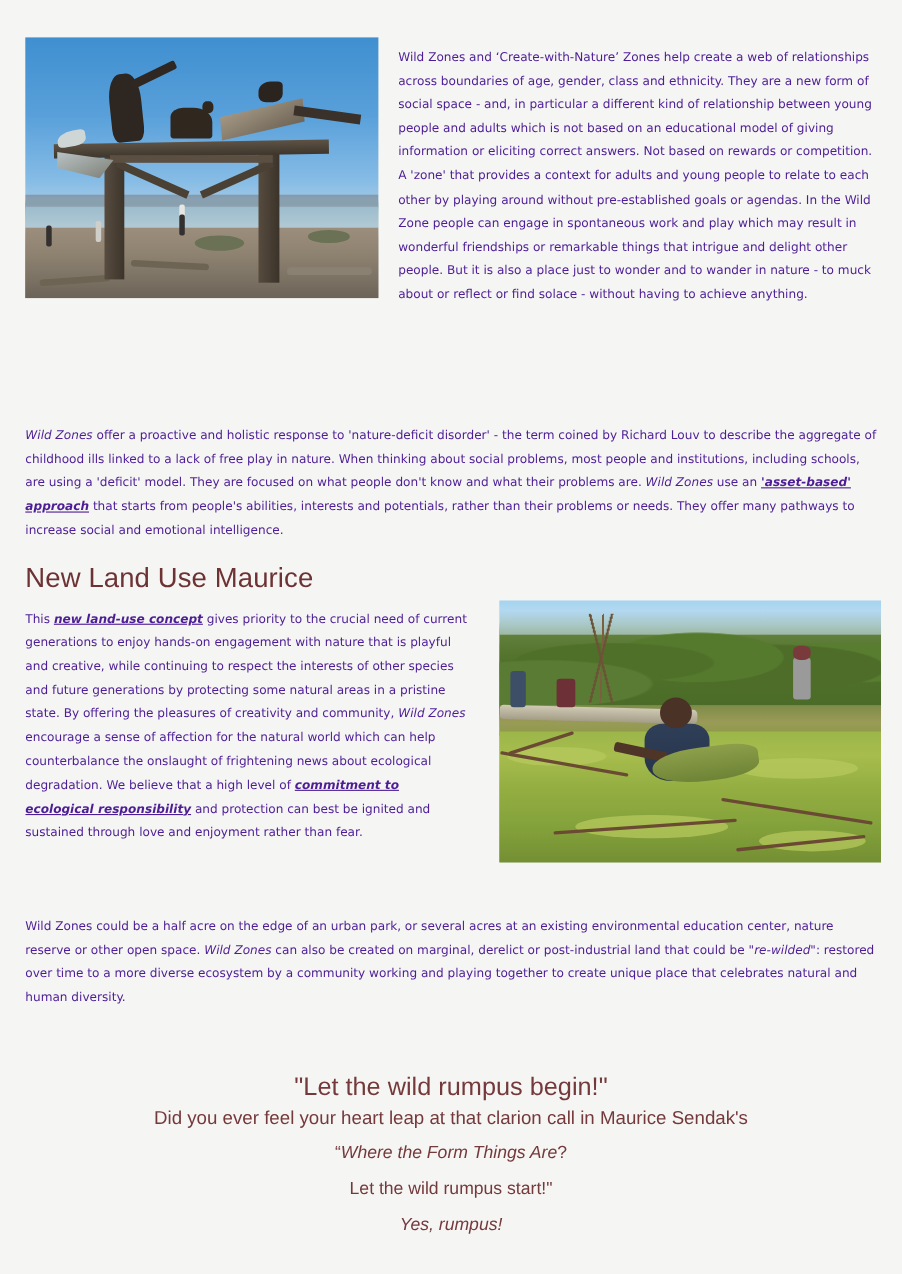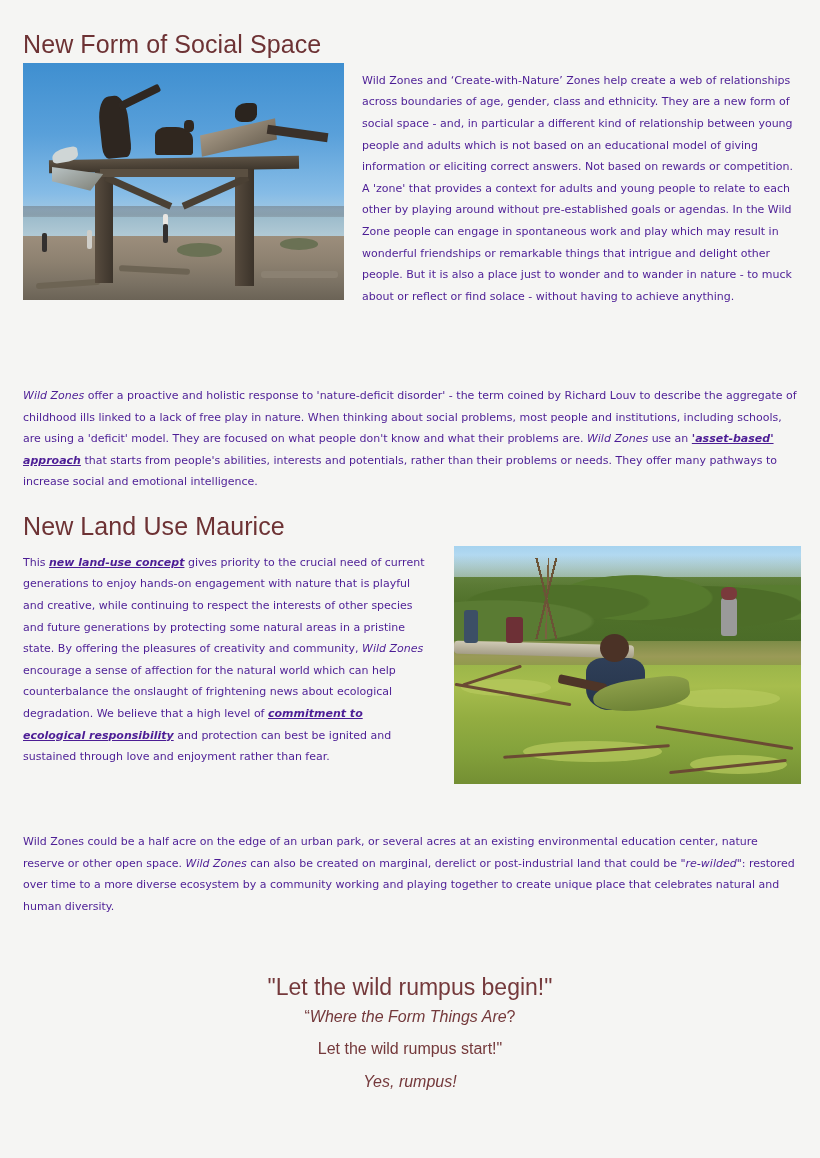--- a/index.html
+++ b/index.html
@@ -444,21 +444,20 @@
     background: #7a3a3c;
     border-radius: 40%;
   }
 </style>
 </head>
 <body>
 
 <div class="page">
 
   <div class="sec1">
-    <h1 class="section-heading sec1-heading">New Form of Social Space</h1>
 
     <div class="photo photo1" role="img" aria-label="Driftwood sculpture arch with figures and animals on a bay shoreline under blue sky">
       <div class="p1-hills"></div>
       <div class="p1-water"></div>
       <div class="p1-ground"></div>
       <div class="p1-shrub s1"></div>
       <div class="p1-shrub s2"></div>
       <div class="p1-log l1"></div>
       <div class="p1-log l2"></div>
       <div class="p1-log l3"></div>
@@ -523,20 +522,21 @@
       </p>
     </div>
   </div>
 
   <p class="body-text sec2-para3">
     <span>Wild Zones could be a half acre on the edge of an urban park, or several acres at an existing environmental education center, nature reserve or other open space.   </span><i>Wild Zones</i><span> can also be created on marginal, derelict or post-industrial land that could be "</span><i>re-wilded</i><span>": restored over time to a more diverse ecosystem by a community working and playing together to create unique place that celebrates natural and human diversity.</span>
   </p>
 
   <div class="quote">
     <div class="quote-line1">"Let the wild rumpus begin!"</div>
+    <div class="quote-line2">Did you ever feel your heart leap at that clarion call in Maurice Sendak's</div>
     <div class="quote-line3">
       <span>“</span><i>Where the Form Things Are</i><span>?</span>
     </div>
     <div class="quote-line4">Let the wild rumpus start!"</div>
     <div class="quote-line5">Yes, rumpus!</div>
   </div>
 
 </div>
 
 </body></html>

